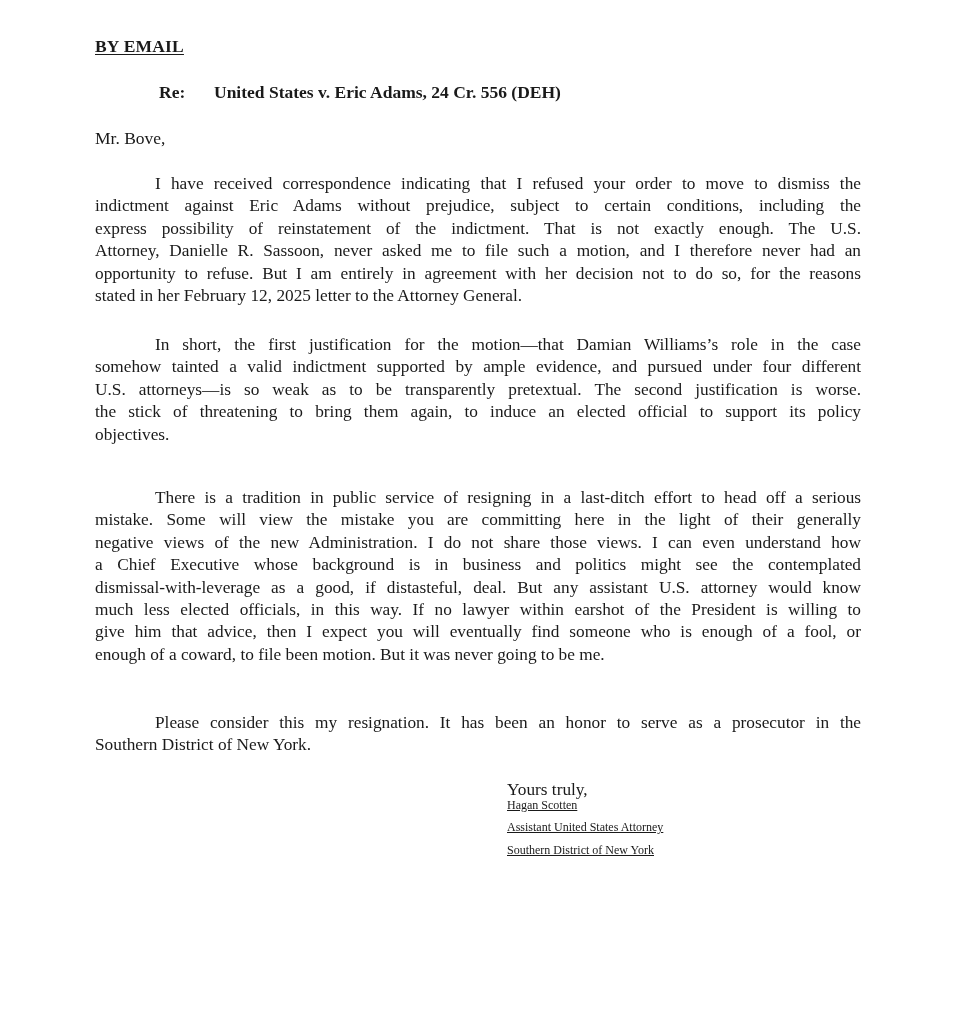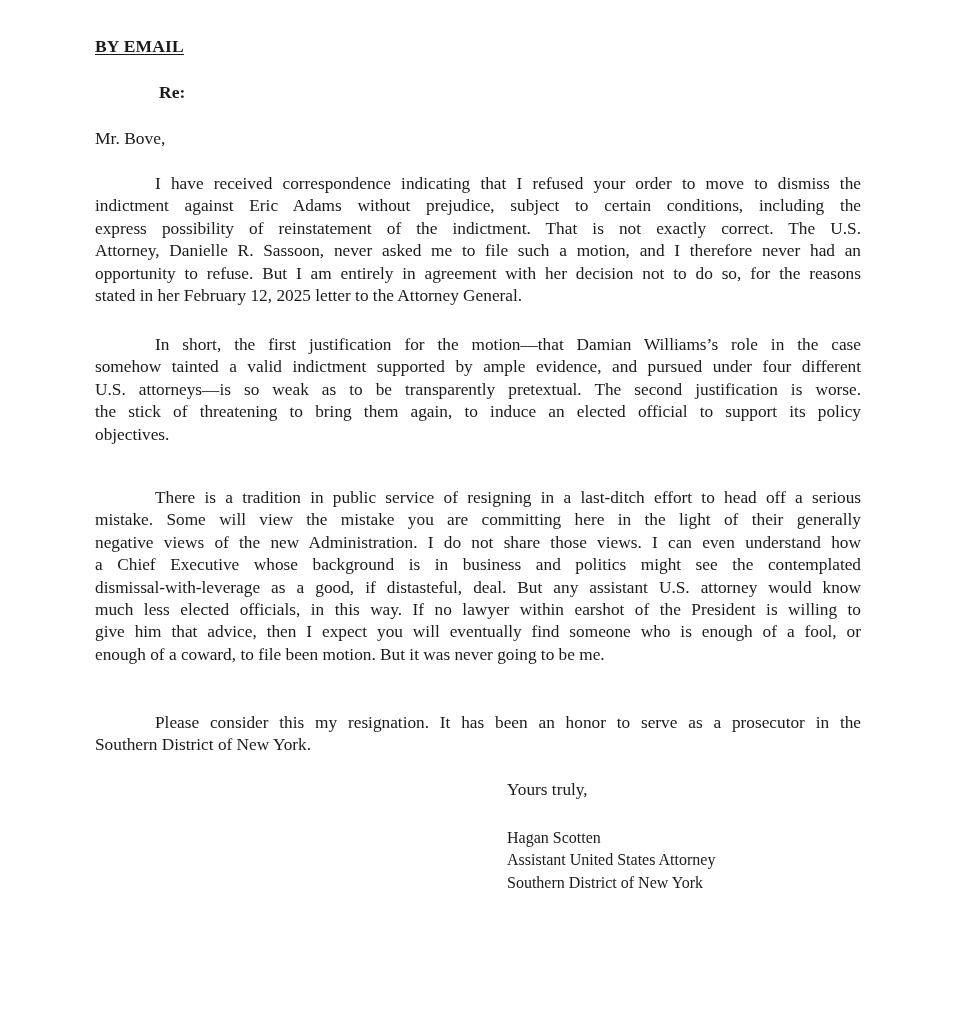--- a/index.html
+++ b/index.html
@@ -13,35 +13,36 @@
   .salutation { position:absolute; left:95px; top:128px; font-size:17.5px; }
   .para { position:absolute; left:95px; width:766px; font-size:17.3px; line-height:22.4px; }
   .line { display:block; text-align:justify; text-align-last:justify; white-space:nowrap; height:22.4px; }
   .line.last { text-align-last:left; }
   .line.indent { padding-left:60px; }
   .p1 { top:173px; }
   .p2 { top:334px; }
   .p3 { top:487px; }
   .p4 { top:712px; }
   .closing { position:absolute; left:507px; top:780px; font-size:17.3px; }
-  .sig { position:absolute; left:507px; top:827px; font-size:16px; line-height:22.4px; }
+  .sig { position:absolute; left:507px; top:794px; font-size:12px; line-height:22.4px;text-decoration:underline; }
   .sig div { height:22.4px; }
 </style>
 </head>
 <body>
 
 <div class="page">
   <div class="by-email">BY EMAIL</div>
   <div class="re-label">Re:</div>
+  <div class="re-text">United States v. Eric Adams, 24 Cr. 556 (DEH)</div>
   <div class="salutation">Mr. Bove,</div>
 
   <div class="para p1">
     <span class="line indent">I have received correspondence indicating that I refused your order to move to dismiss the</span>
     <span class="line">indictment against Eric Adams without prejudice, subject to certain conditions, including the</span>
-    <span class="line">express possibility of reinstatement of the indictment.  That is not exactly correct.  The U.S.</span>
+    <span class="line">express possibility of reinstatement of the indictment.  That is not exactly enough.  The U.S.</span>
     <span class="line">Attorney, Danielle R. Sassoon, never asked me to file such a motion, and I therefore never had an</span>
     <span class="line">opportunity to refuse.  But I am entirely in agreement with her decision not to do so, for the reasons</span>
     <span class="line last">stated in her February 12, 2025 letter to the Attorney General.</span>
   </div>
 
   <div class="para p2">
     <span class="line indent">In short, the first justification for the motion—that Damian Williams’s role in the case</span>
     <span class="line">somehow tainted a valid indictment supported by ample evidence, and pursued under four different</span>
     <span class="line">U.S. attorneys—is so weak as to be transparently pretextual.  The second justification is worse.</span>
     <span class="line">the stick of threatening to bring them again, to induce an elected official to support its policy</span>

